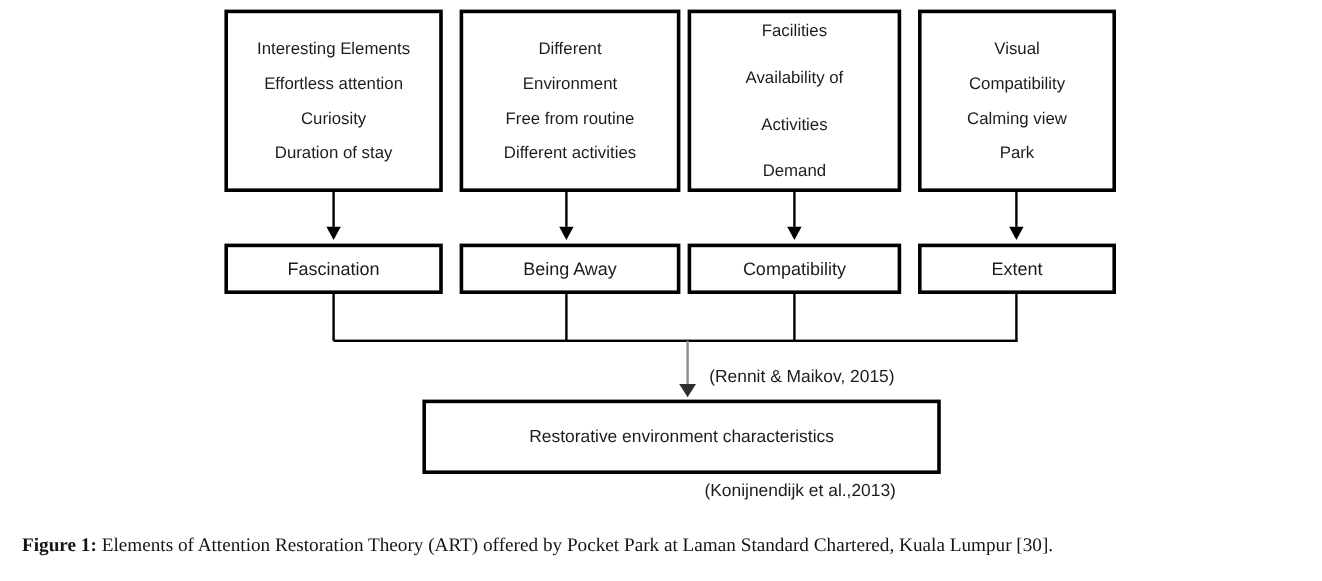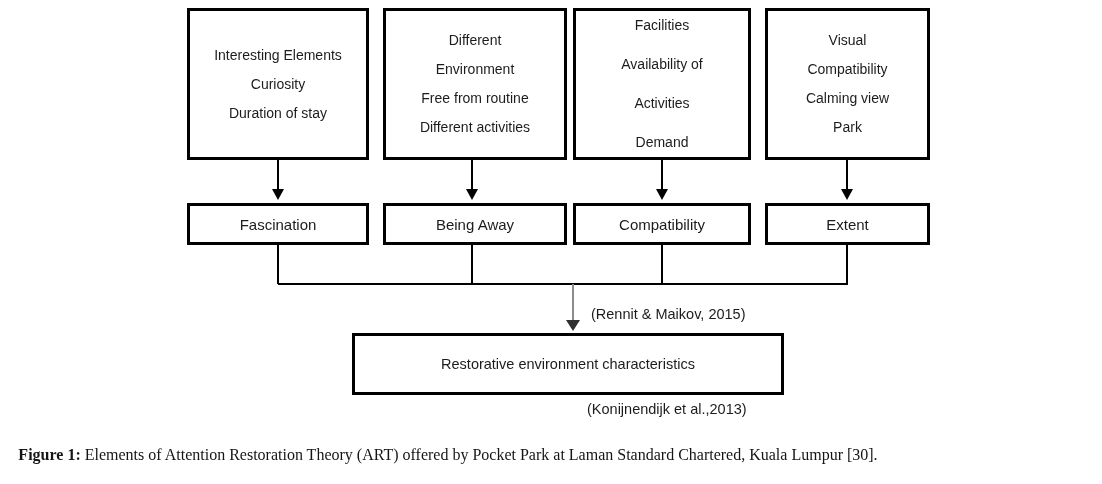--- a/index.html
+++ b/index.html
@@ -73,20 +73,21 @@
   }
   .caption b { font-weight: bold; }
 </style>
 </head>
 <body>
 
 <div class="abs" style="left:0;top:0;width:1102px;height:484px;">
 
   <div class="abs box top-box c1">
     <div class="line">Interesting Elements</div>
+    <div class="line">Effortless attention</div>
     <div class="line">Curiosity</div>
     <div class="line">Duration of stay</div>
   </div>
   <div class="abs box top-box c2">
     <div class="line">Different</div>
     <div class="line">Environment</div>
     <div class="line">Free from routine</div>
     <div class="line">Different activities</div>
   </div>
   <div class="abs box top-box c3">

